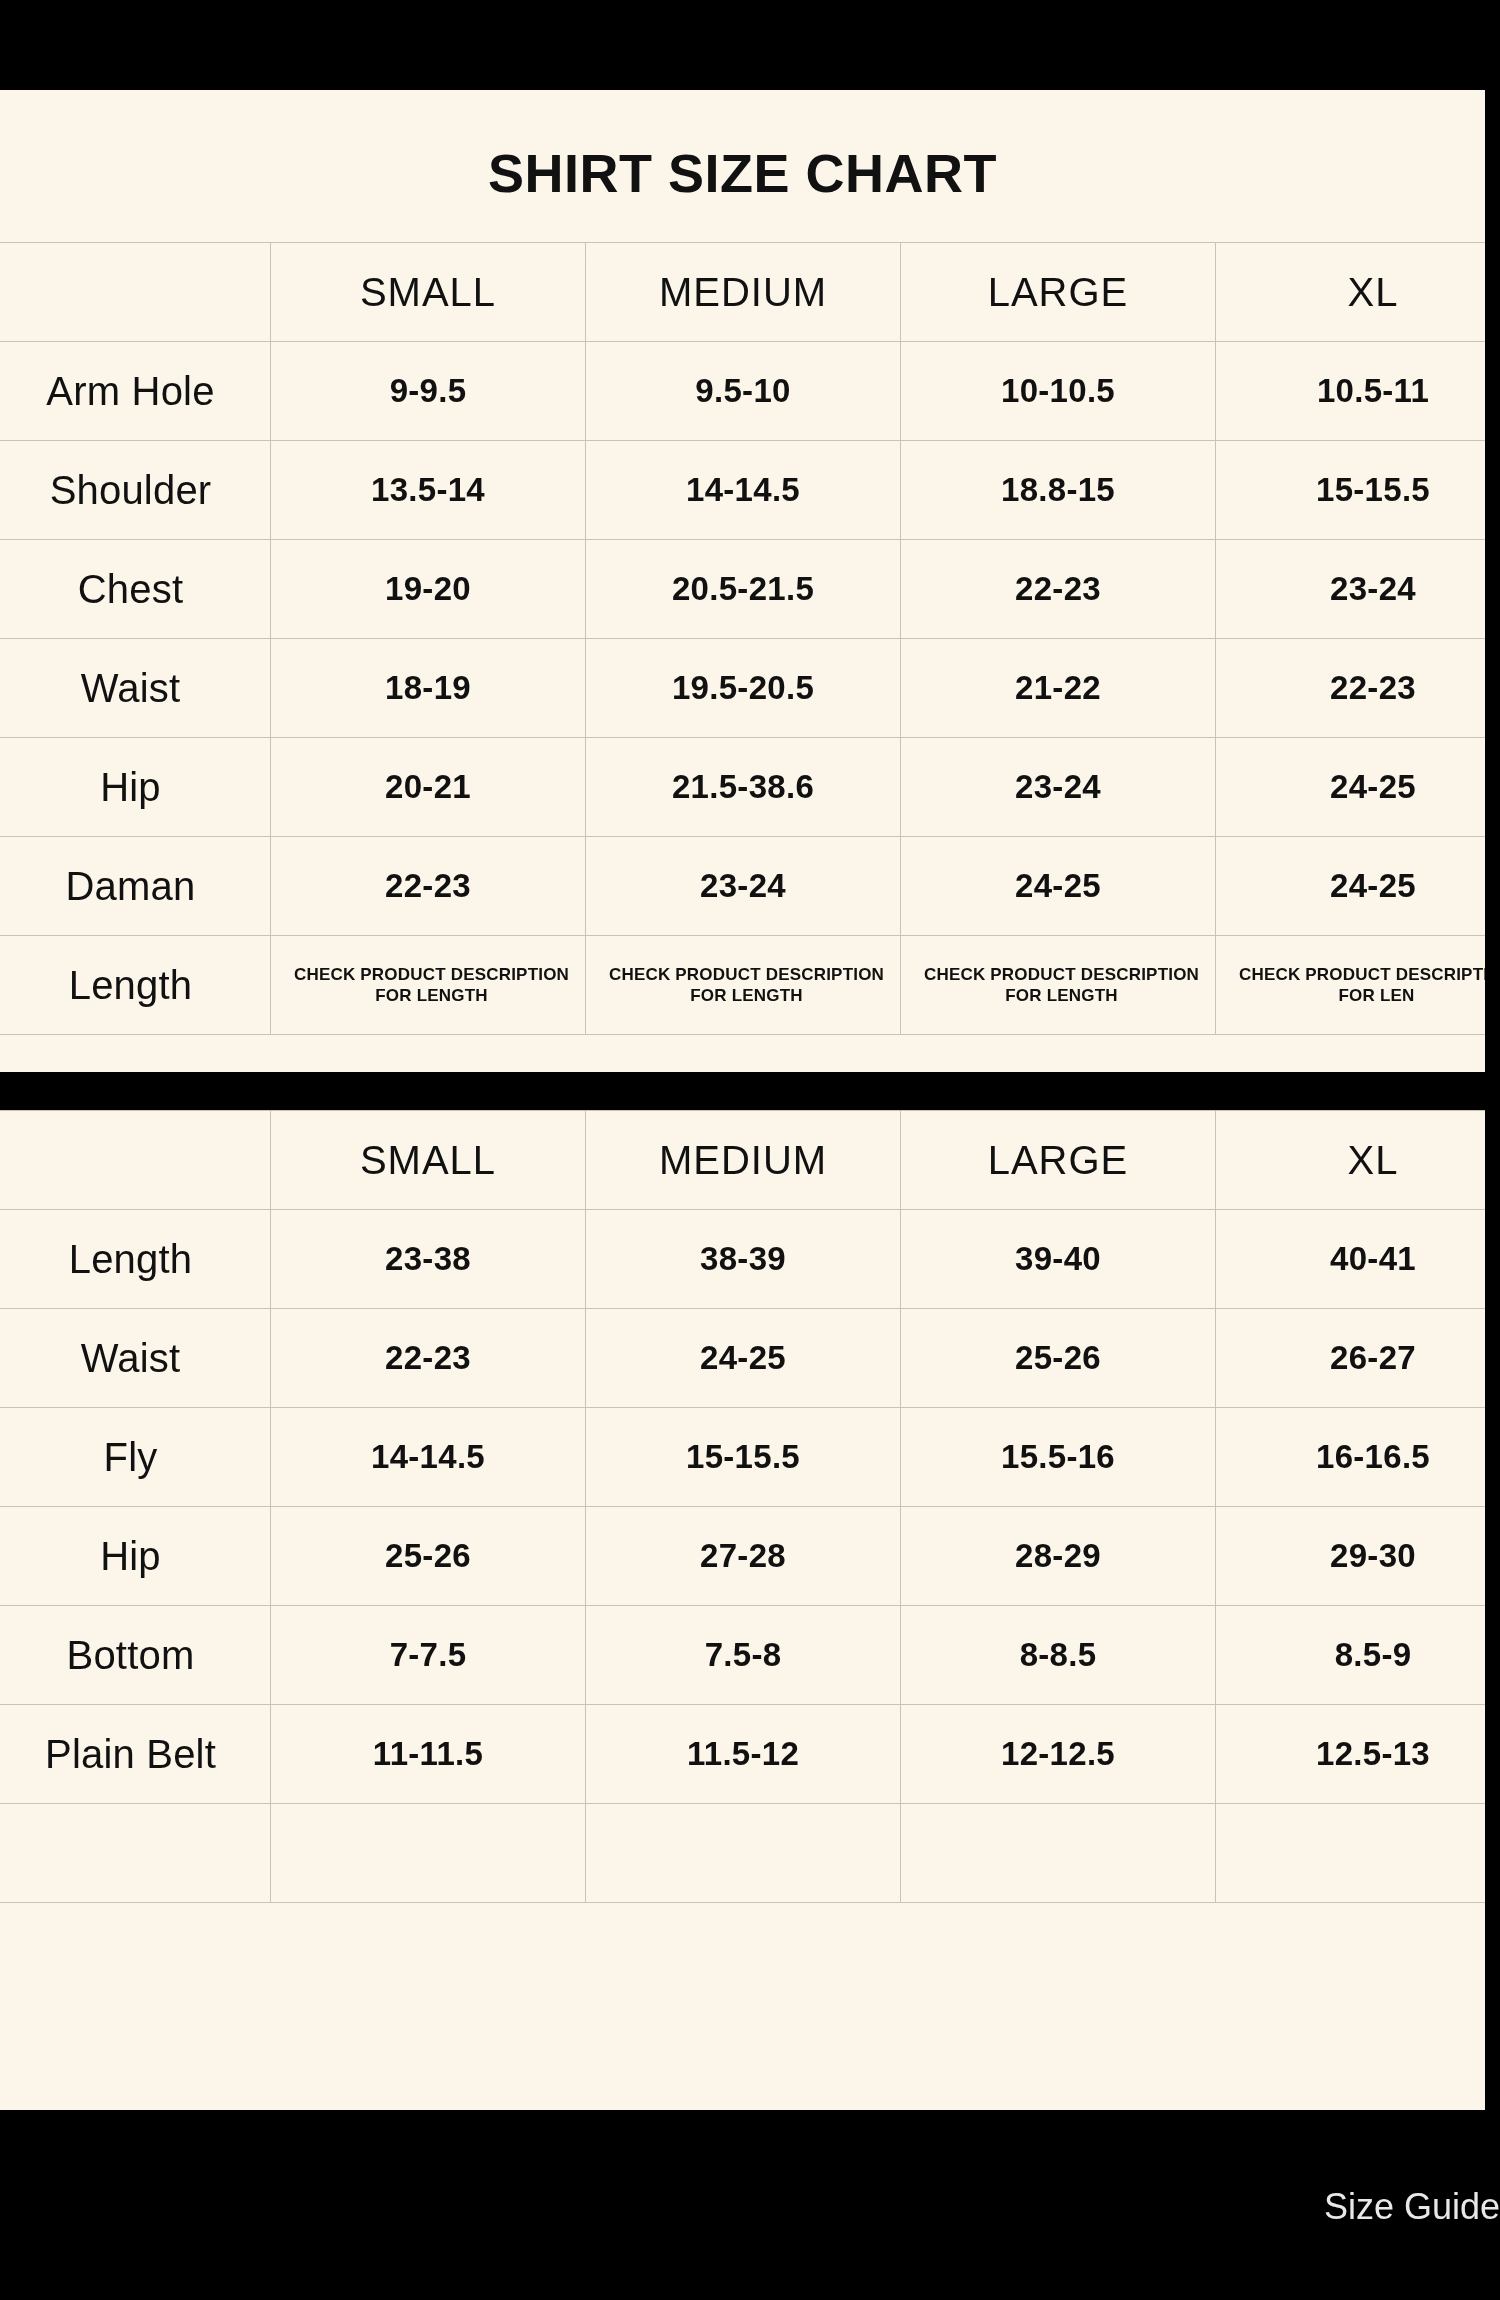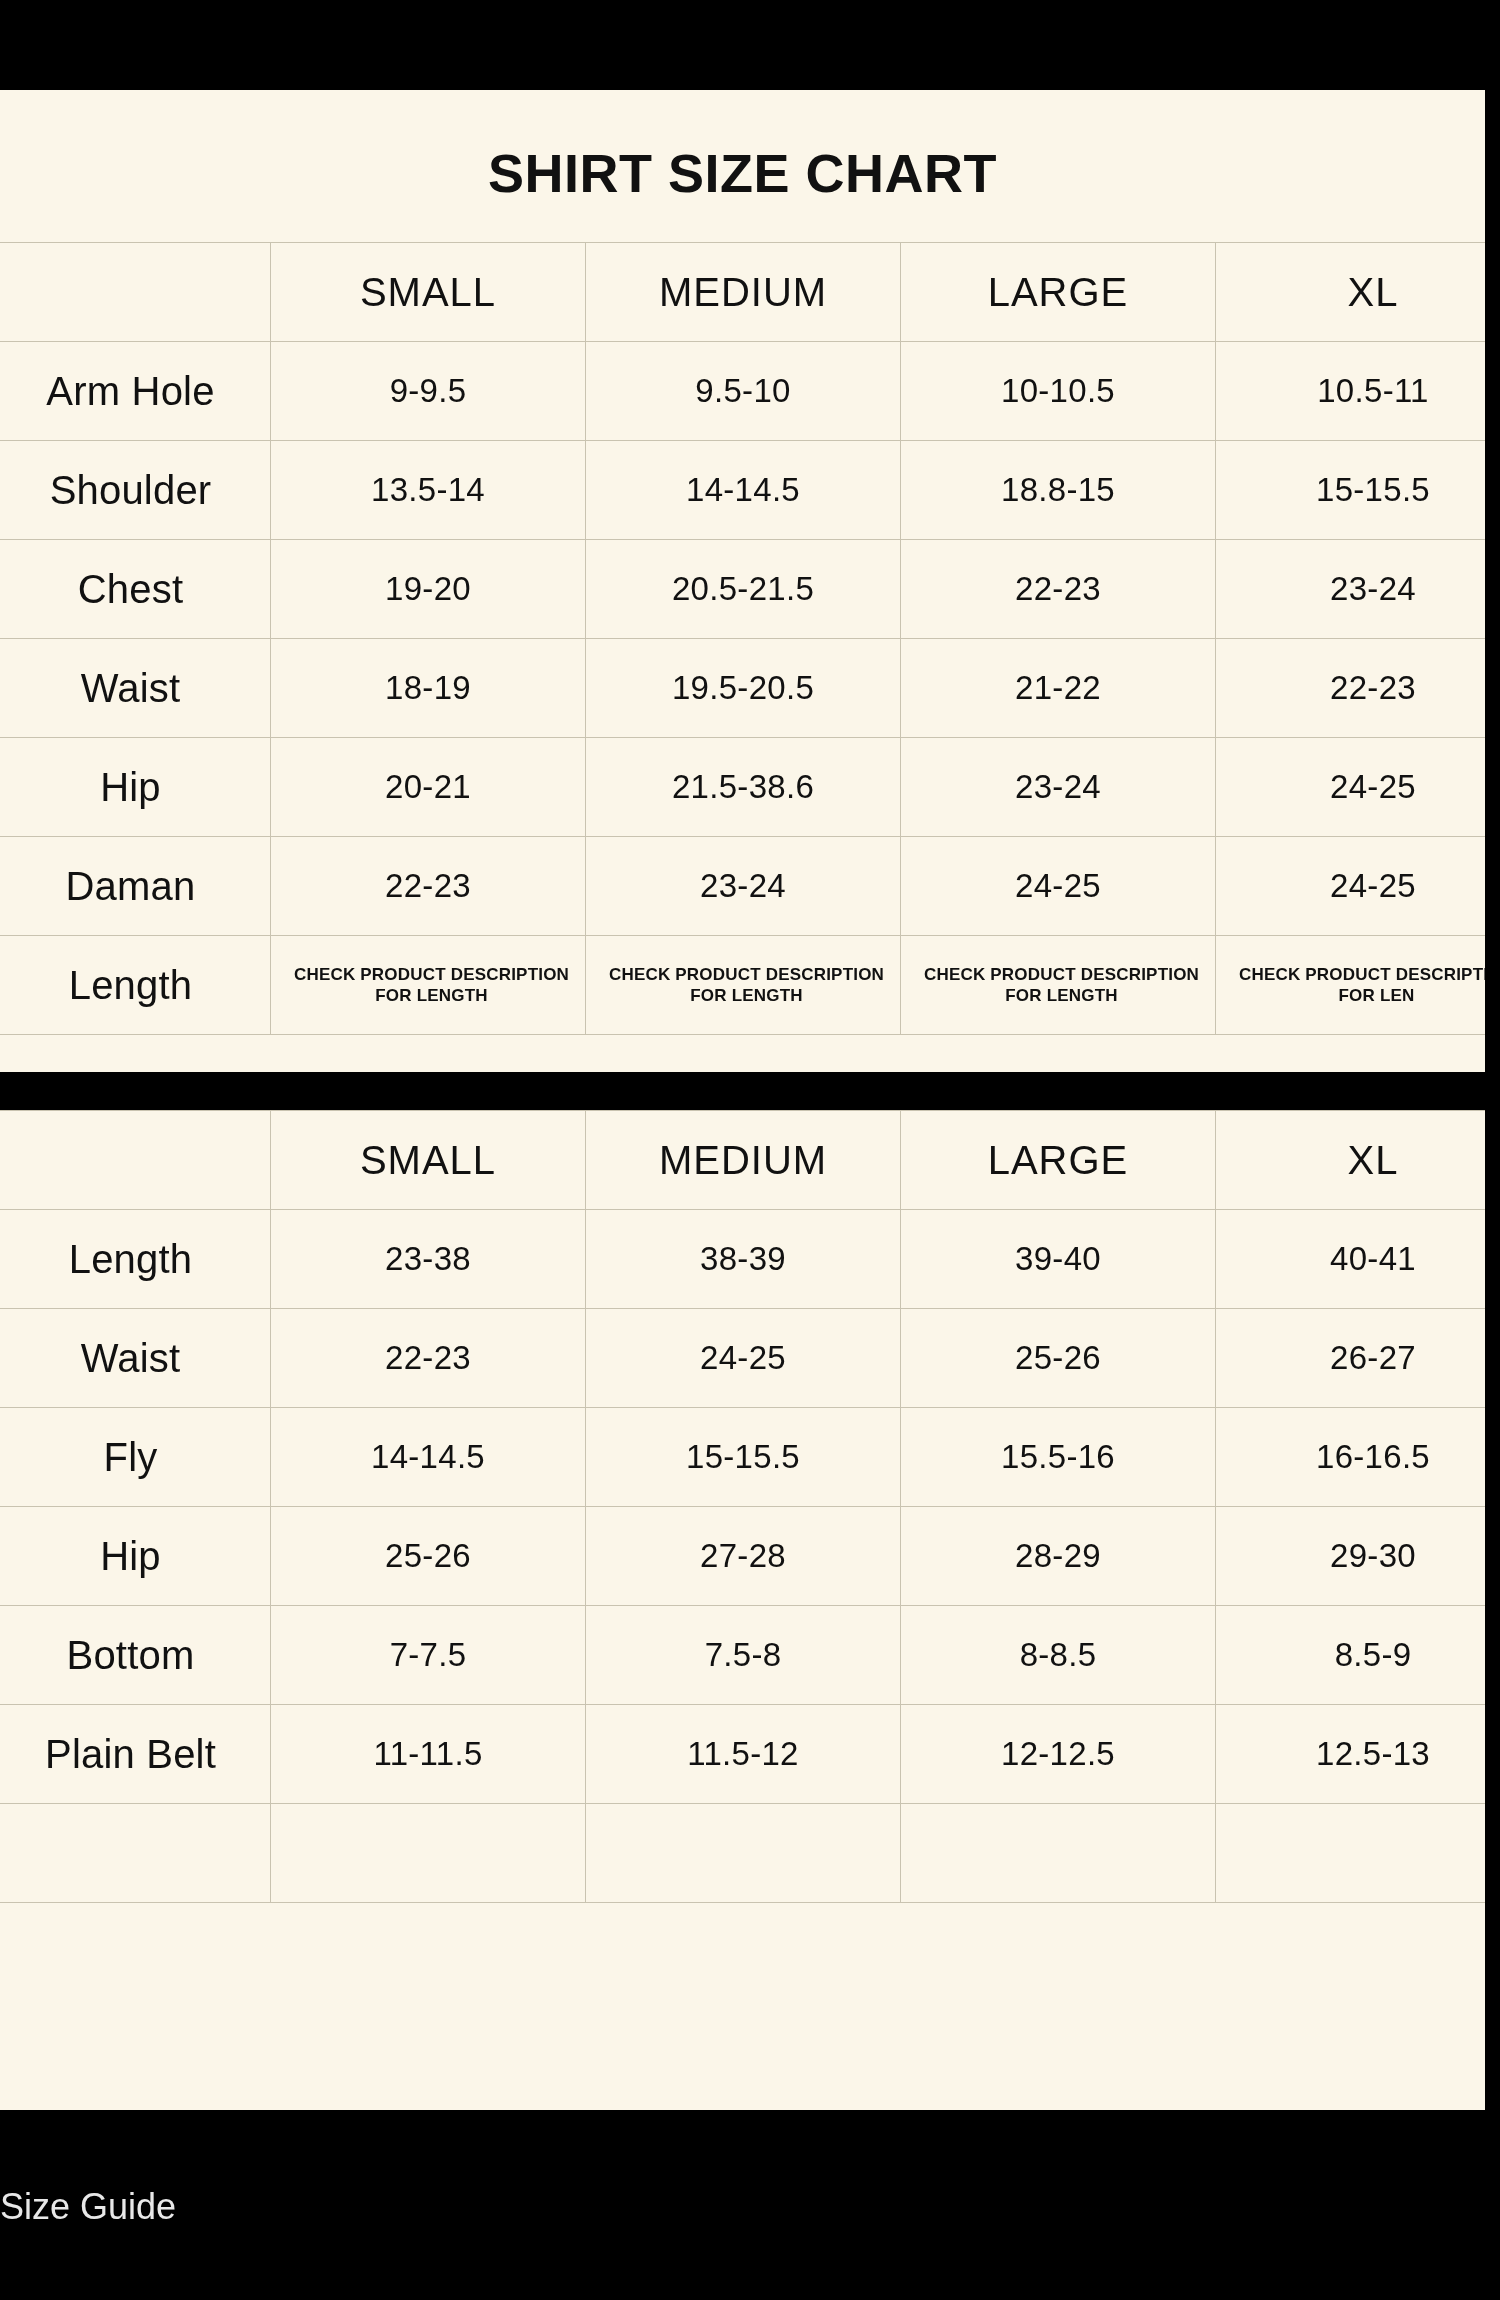--- a/index.html
+++ b/index.html
@@ -76,21 +76,21 @@
   }
   td.col-head {
     font-size: 40px;
     font-weight: normal;
     color: #2a2a2a;
     letter-spacing: 1px;
     border-radius: 19px;
   }
   td.val {
     font-size: 33px;
-    font-weight: normal;
+    font-weight: bold;
     color: #111111;
     letter-spacing: 0.3px;
   }
   td.note {
     font-size: 17px;
     font-weight: bold;
     line-height: 1.25;
     color: #111111;
     text-align: left;
     padding-left: 8px;
@@ -107,21 +107,21 @@
     height: 34px;
   }
   .bar-shirt { top: 1072px; }
   .bar-trouser { top: 2110px; }
 
   .footer {
     position: absolute;
     left: 0;
     width: 1500px;
     top: 2186px;
-    text-align: left;
+    text-align: right;
     color: #e8e8e8;
     font-size: 36px;
     font-family: "Liberation Sans", sans-serif;
   }
 </style>
 </head>
 <body>
 
 <div class="page">
 

